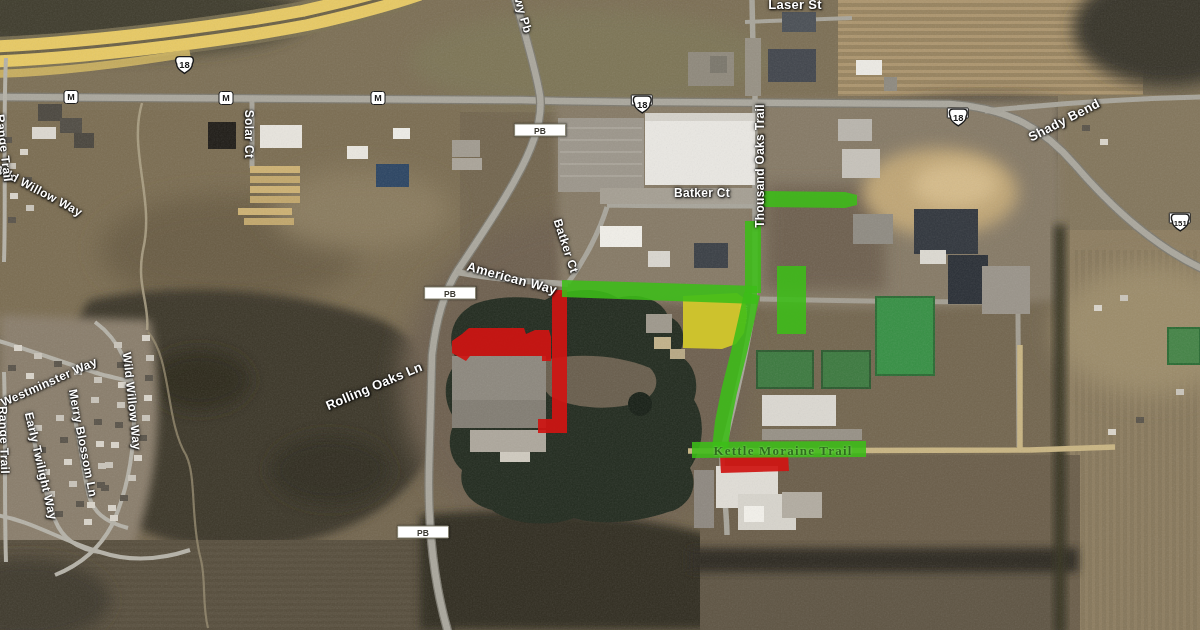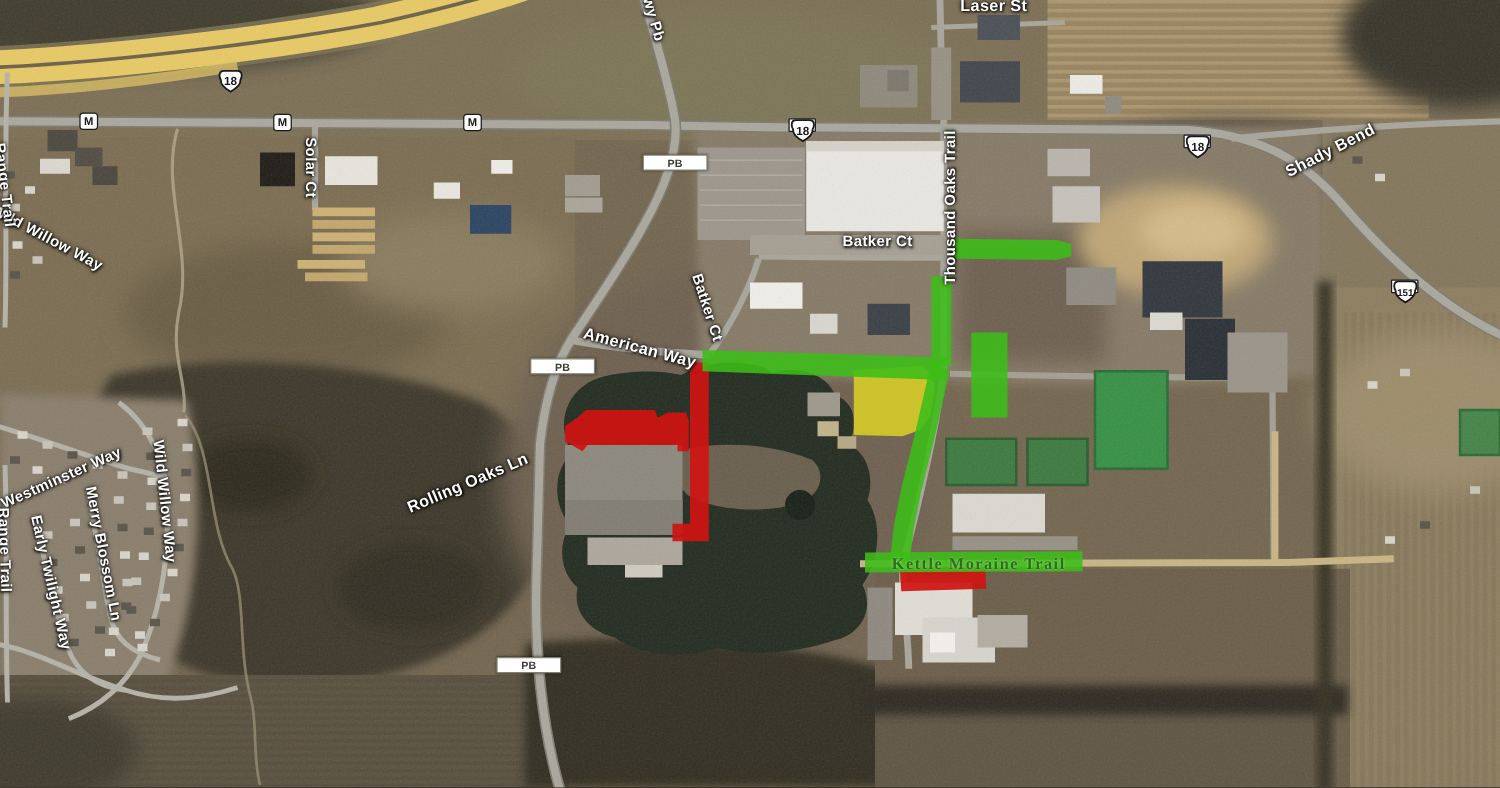--- a/index.html
+++ b/index.html
@@ -312,21 +312,21 @@
           <text x="11" y="12.5" text-anchor="middle" font-family="Liberation Sans, sans-serif" font-weight="700" font-size="9" fill="#1a1a1a">18</text>
         </svg>
       </div>
       <div class="shield" style="left: 958px; top: 113px;">
         <div class="altbox">ALT</div>
         <svg viewBox="0 0 22 19" width="23" height="20" class="usshield">
           <path d="M2.5,5 Q2.5,1.5 6,1.5 L16,1.5 Q19.5,1.5 19.5,5 Q19.5,7 18.5,8.5 Q19,13 11,17.5 Q3,13 3.5,8.5 Q2.5,7 2.5,5 Z" fill="#ffffff" stroke="#1a1a1a" stroke-width="1.4"></path>
           <text x="11" y="12.5" text-anchor="middle" font-family="Liberation Sans, sans-serif" font-weight="700" font-size="9" fill="#1a1a1a">18</text>
         </svg>
       </div>
-      <div class="shield" style="left: 1124px; top: 218px; margin-top: 11px;">
+      <div class="shield" style="left: 1180px; top: 218px;">
         <div class="altbox">ALT</div>
         <svg viewBox="0 0 22 19" width="23" height="20" class="usshield">
           <path d="M2.5,5 Q2.5,1.5 6,1.5 L16,1.5 Q19.5,1.5 19.5,5 Q19.5,7 18.5,8.5 Q19,13 11,17.5 Q3,13 3.5,8.5 Q2.5,7 2.5,5 Z" fill="#ffffff" stroke="#1a1a1a" stroke-width="1.4"></path>
           <text x="11" y="12.5" text-anchor="middle" font-family="Liberation Sans, sans-serif" font-weight="700" font-size="7.5" fill="#1a1a1a">151</text>
         </svg>
       </div>
       <div class="shield" style="left: 71px; top: 97px;">
         <div class="county">M</div>
       </div>
       <div class="shield" style="left: 226px; top: 98px;">

